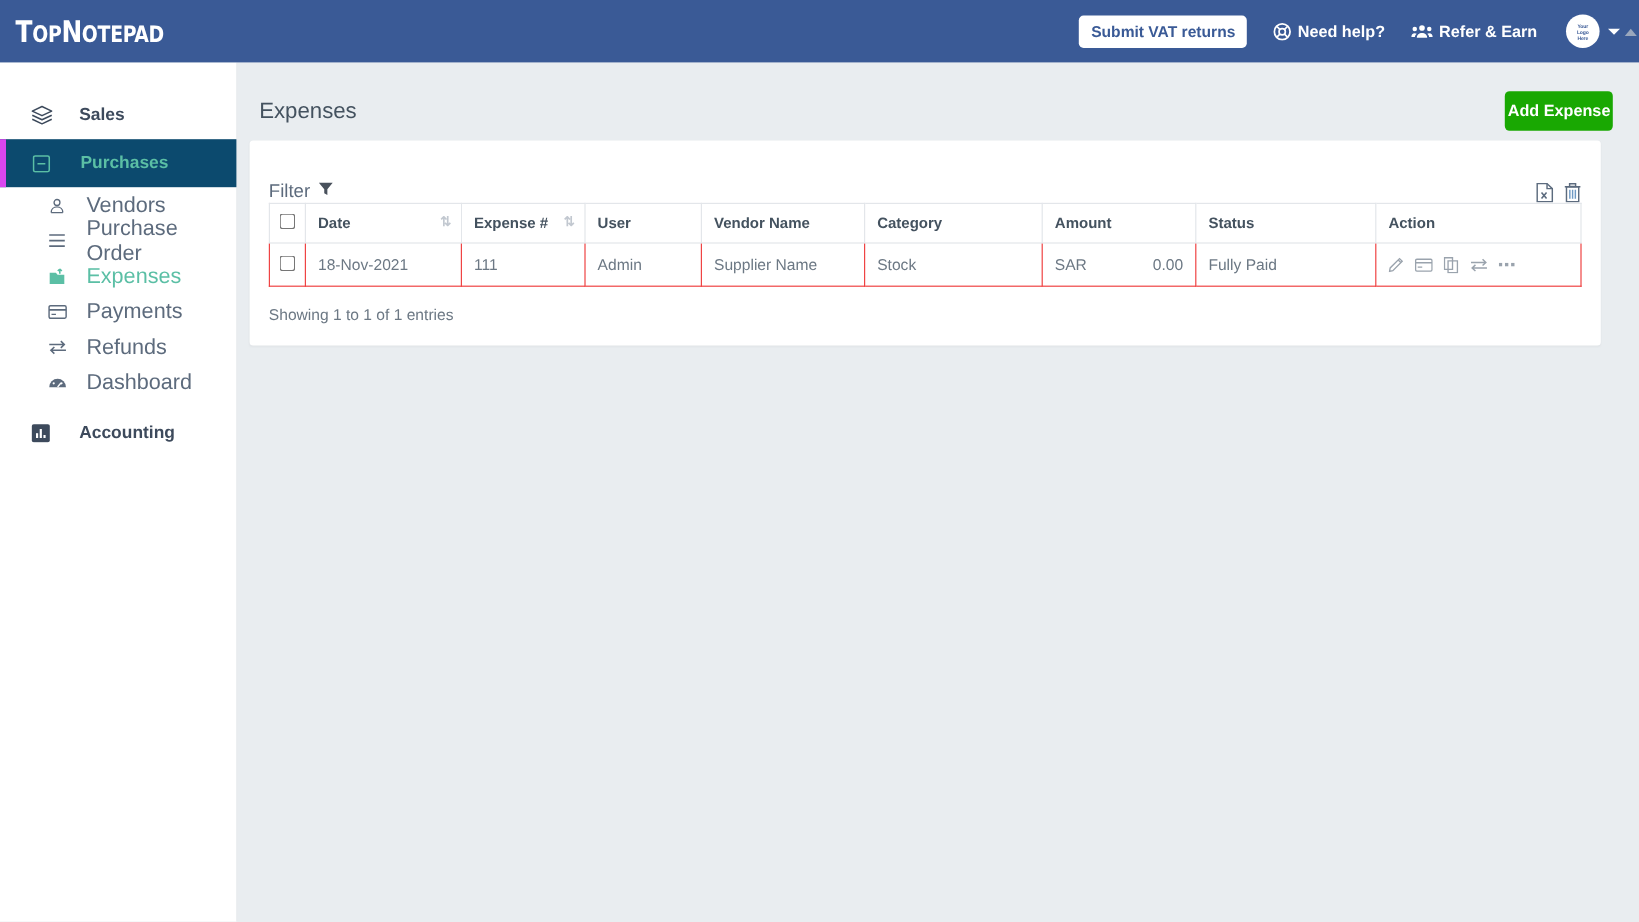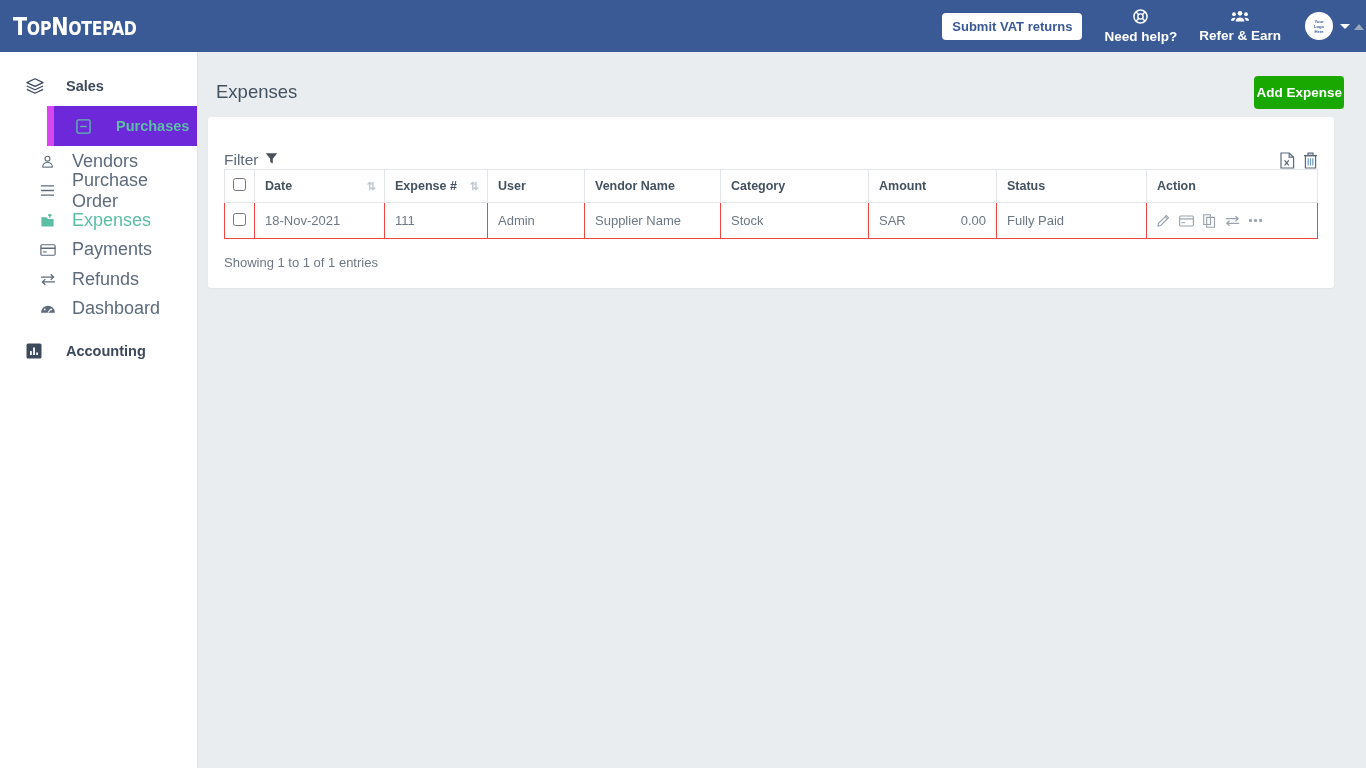--- a/index.html
+++ b/index.html
@@ -51,21 +51,20 @@
   }
   .nav-link {
     color: #ffffff;
     font-size: 13.5px;
     font-weight: bold;
     margin-left: 22px;
     display: flex; align-items: center;
     gap: 5px;
     white-space: nowrap;
     cursor: pointer;
-    flex-direction: column;
   }
   .nav-link svg { display: block; }
   .avatar-wrap {
     margin-left: 24px;
     display: flex; align-items: center; gap: 7px;
     cursor: pointer;
   }
   .avatar {
     width: 28px; height: 28px;
     border-radius: 50%;
@@ -94,21 +93,21 @@
     border-right: 5px solid transparent;
     border-bottom: 6px solid #9aa7bd;
   }
 
   
   .sidebar {
     position: absolute; top: 52px; left: 0;
     width: 198px; height: 716px;
     background: #ffffff;
     border-right: 1px solid #dfe4e8;
-    padding-top: 14px;
+    padding-top: 24px;
   }
   .nav-group {
     display: flex; align-items: center;
     height: 40px;
     padding-left: 22px;
     cursor: pointer;
     border-left: 4px solid transparent;
   }
   .nav-group .g-icon {
     width: 26px;
@@ -116,23 +115,22 @@
     color: #3d4a5c;
     flex: none;
   }
   .nav-group .g-label {
     font-size: 14.5px;
     font-weight: bold;
     color: #3d4a5c;
     margin-left: 14px;
   }
   .nav-group.active {
-    background: #6d28d9;
-    border-left: 7px solid #d946ef;
-    margin-left: 47px;
+    background: #0c4a6e;
+    border-left: 5px solid #d946ef;
   }
   .nav-group.active .g-icon,
   .nav-group.active .g-label { color: #5bbfa5; }
 
   .nav-item {
     display: flex; align-items: center;
     height: 28.5px;
     padding-left: 40px;
     cursor: pointer;
     margin-top: 1px;

